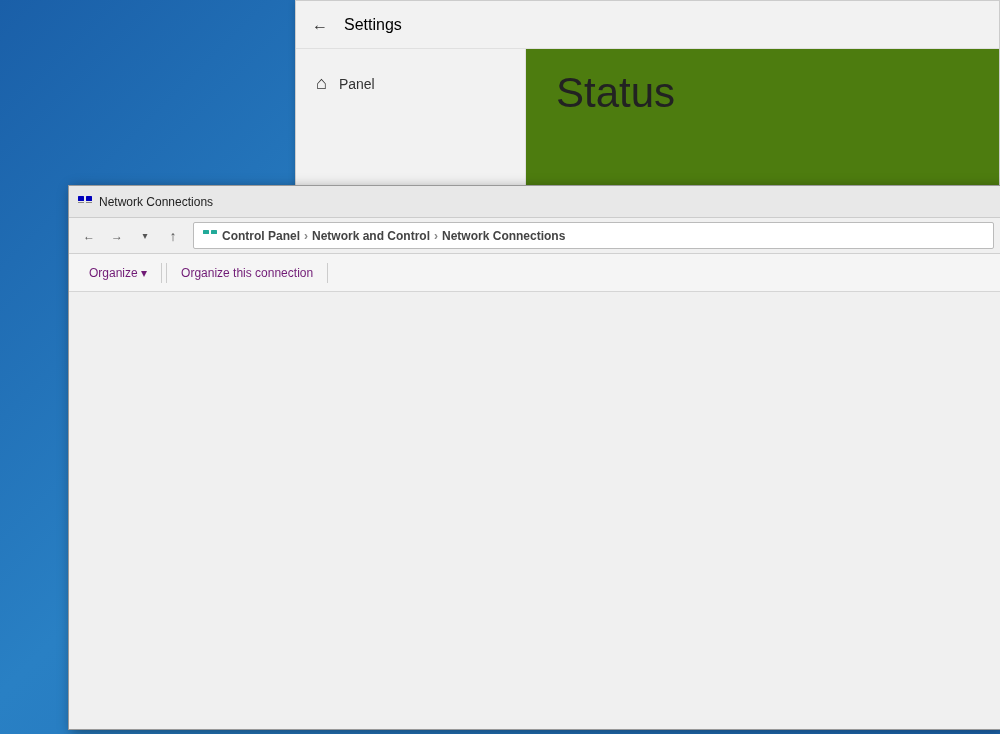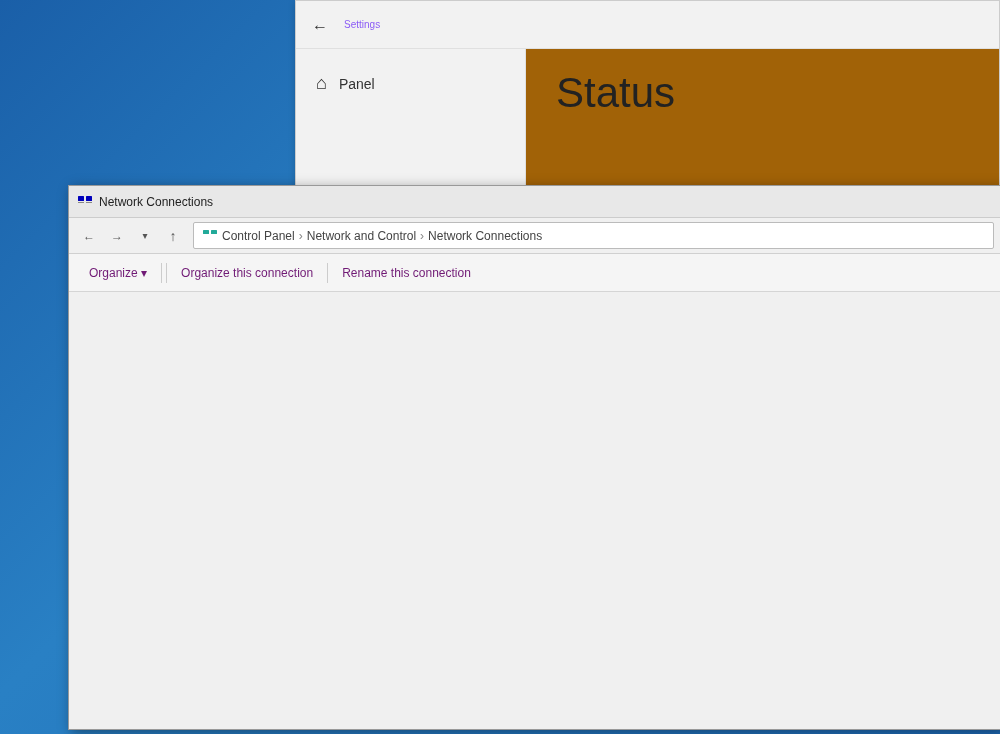--- a/index.html
+++ b/index.html
@@ -43,22 +43,22 @@
     }
 
     .settings-back-btn {
       font-size: 16px;
       color: #333;
       cursor: pointer;
       margin-right: 16px;
     }
 
     .settings-title {
-      font-size: 10px;
-      color: #8b5cf6;
+      font-size: 16px;
+      color: #000000;
       font-weight: 400;
       text-align: right;
     }
 
     .settings-body {
       display: flex;
       height: calc(300px - 48px);
     }
 
     .settings-nav {
@@ -77,21 +77,21 @@
       font-size: 14px;
     }
 
     .settings-nav-item .nav-icon {
       margin-right: 12px;
       font-size: 18px;
     }
 
     .settings-content {
       flex: 1;
-      background: #a16207;
+      background: #4d7c0f;
       padding: 20px 30px;
     }
 
     .settings-status-title {
       font-size: 42px;
       font-weight: 300;
       color: #222;
     }
 
     
@@ -164,20 +164,21 @@
       height: 27px;
       background: white;
       border: 1px solid #bbb;
       border-radius: 2px;
       display: flex;
       align-items: center;
       padding: 0 8px;
       font-size: 12px;
       color: #444;
       margin-left: 4px;
+      font-weight: bold;
     }
 
     .breadcrumb-sep {
       margin: 0 4px;
       color: #888;
     }
 
     .nc-actions-bar {
       height: 38px;
       background: #f5f5f5;
@@ -264,21 +265,20 @@
       <span>Network Connections</span>
     </div>
   </div>
 
   <div class="nc-actions-bar">
     <div class="nc-action-item">Organize ▾</div>
     <div class="nc-action-separator"></div>
     <div class="nc-action-separator"></div>
     <div class="nc-action-item">Organize this connection</div>
     <div class="nc-action-separator"></div>
-    <div class="nc-action-item">Rename this connection</div>
   </div>
 
   <div class="nc-content">
 
     
     
 
     
     
     

